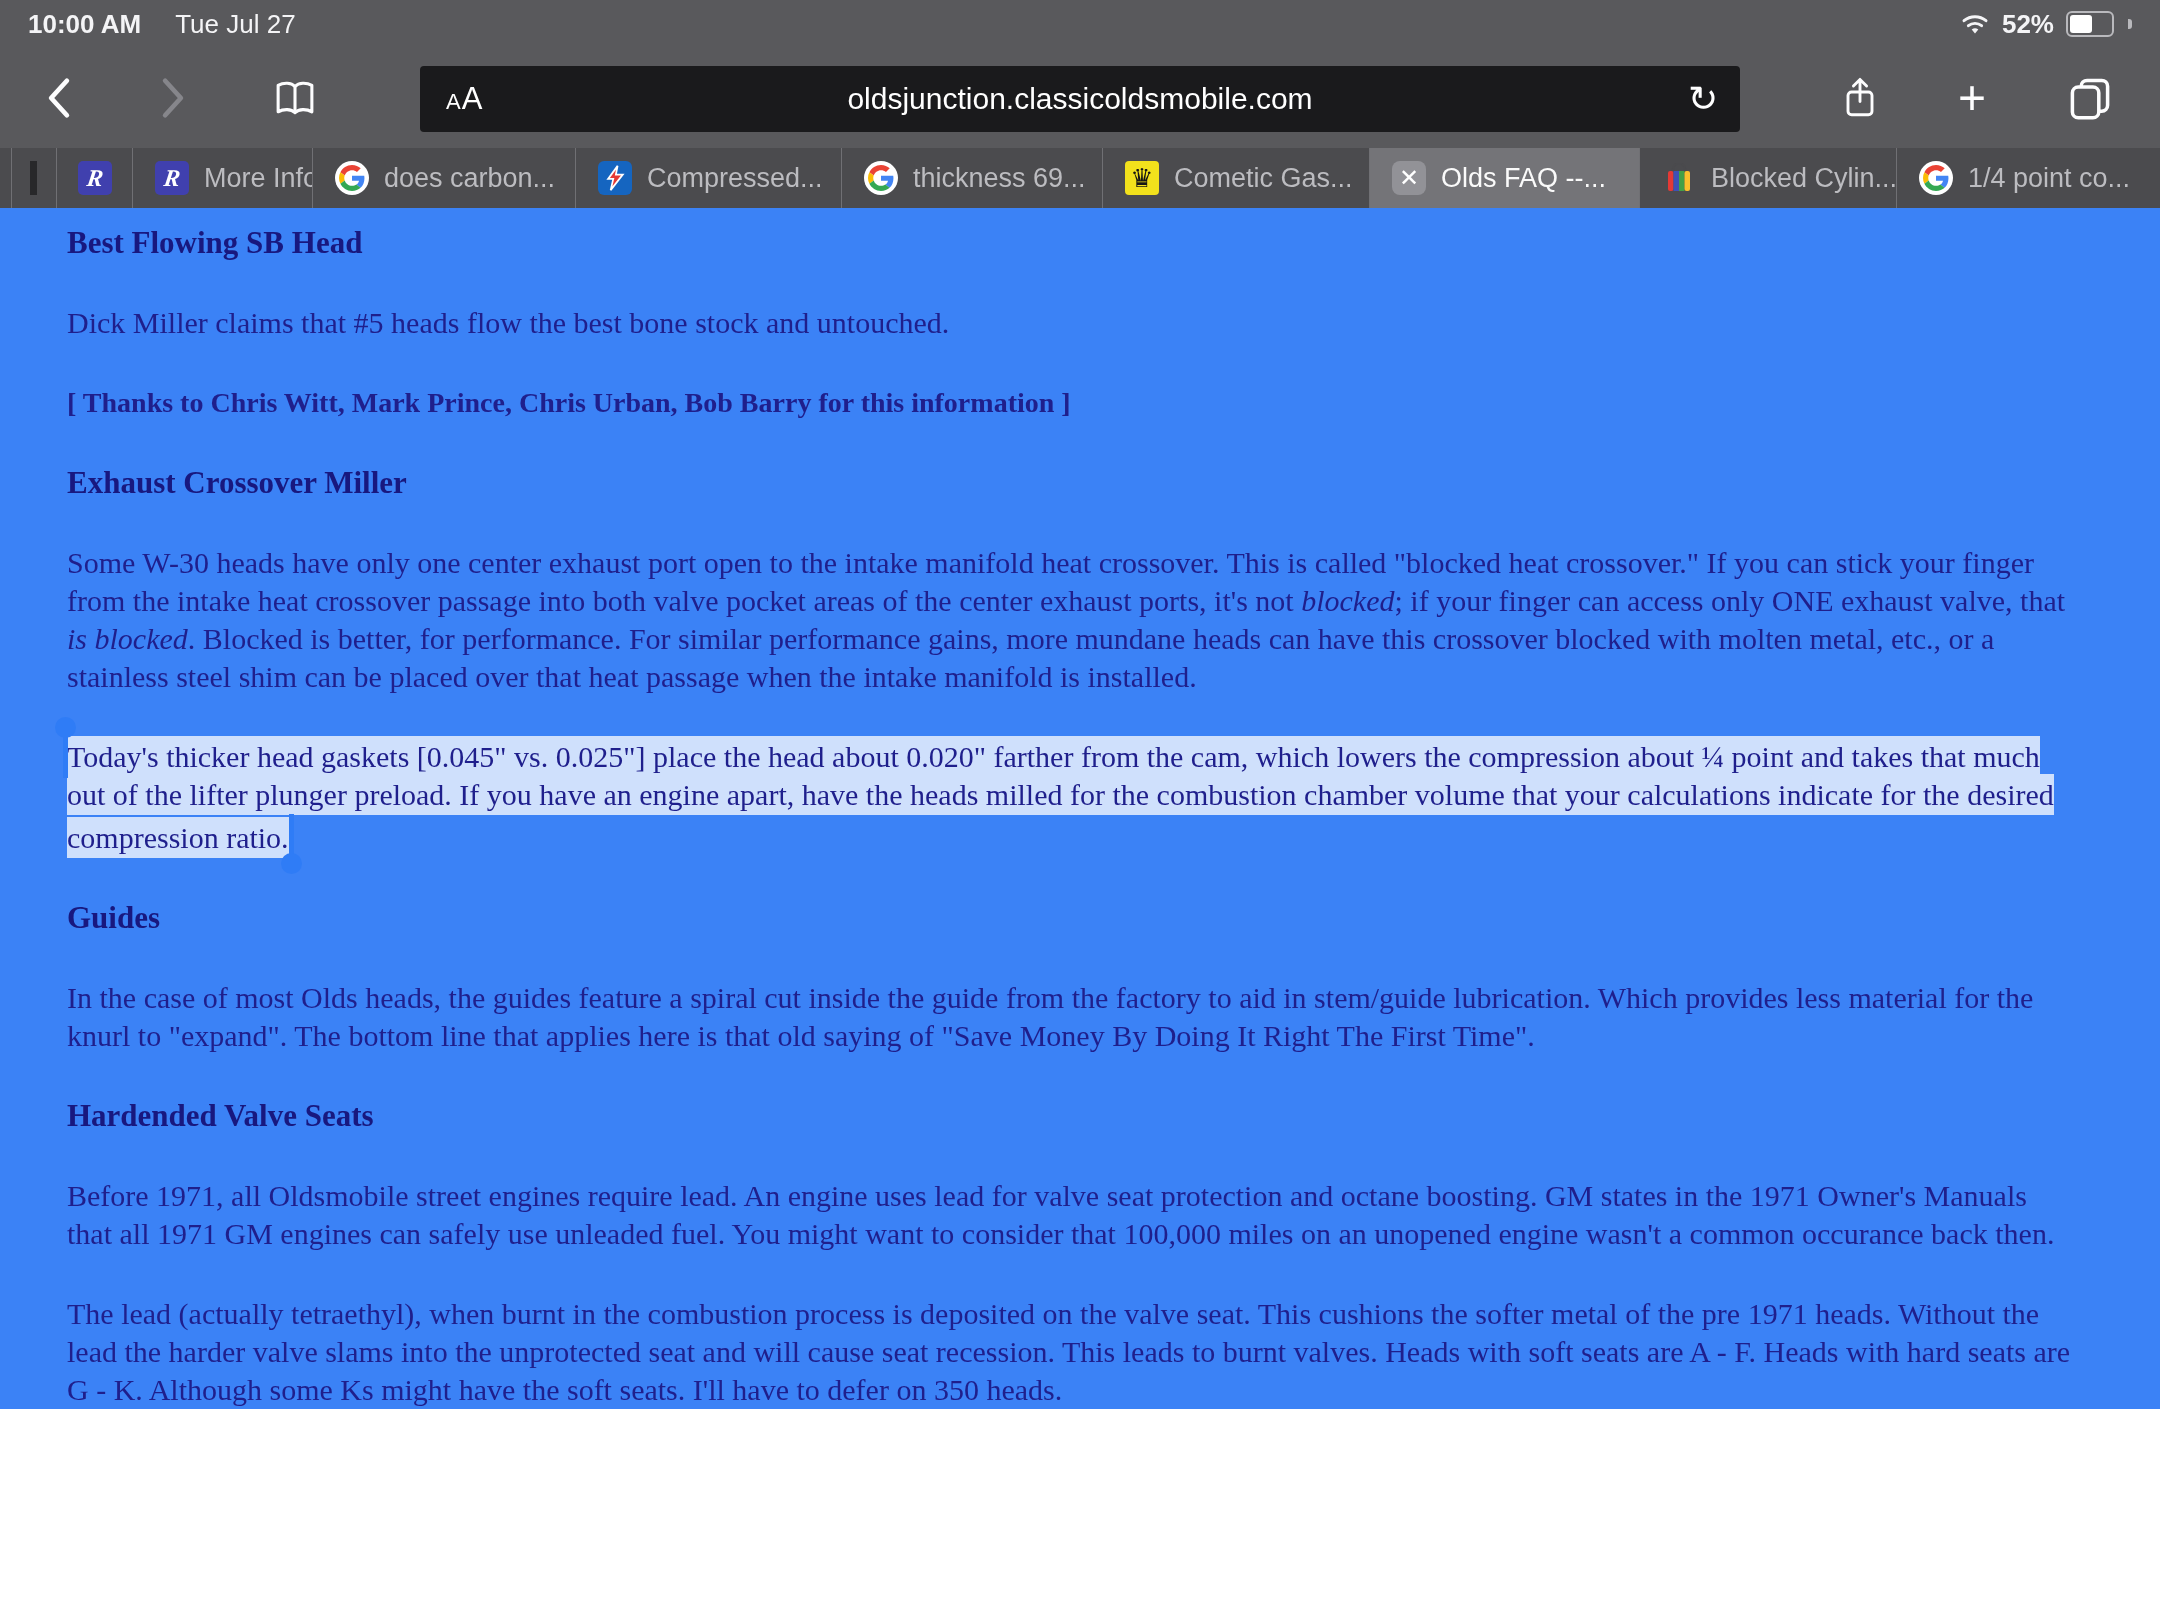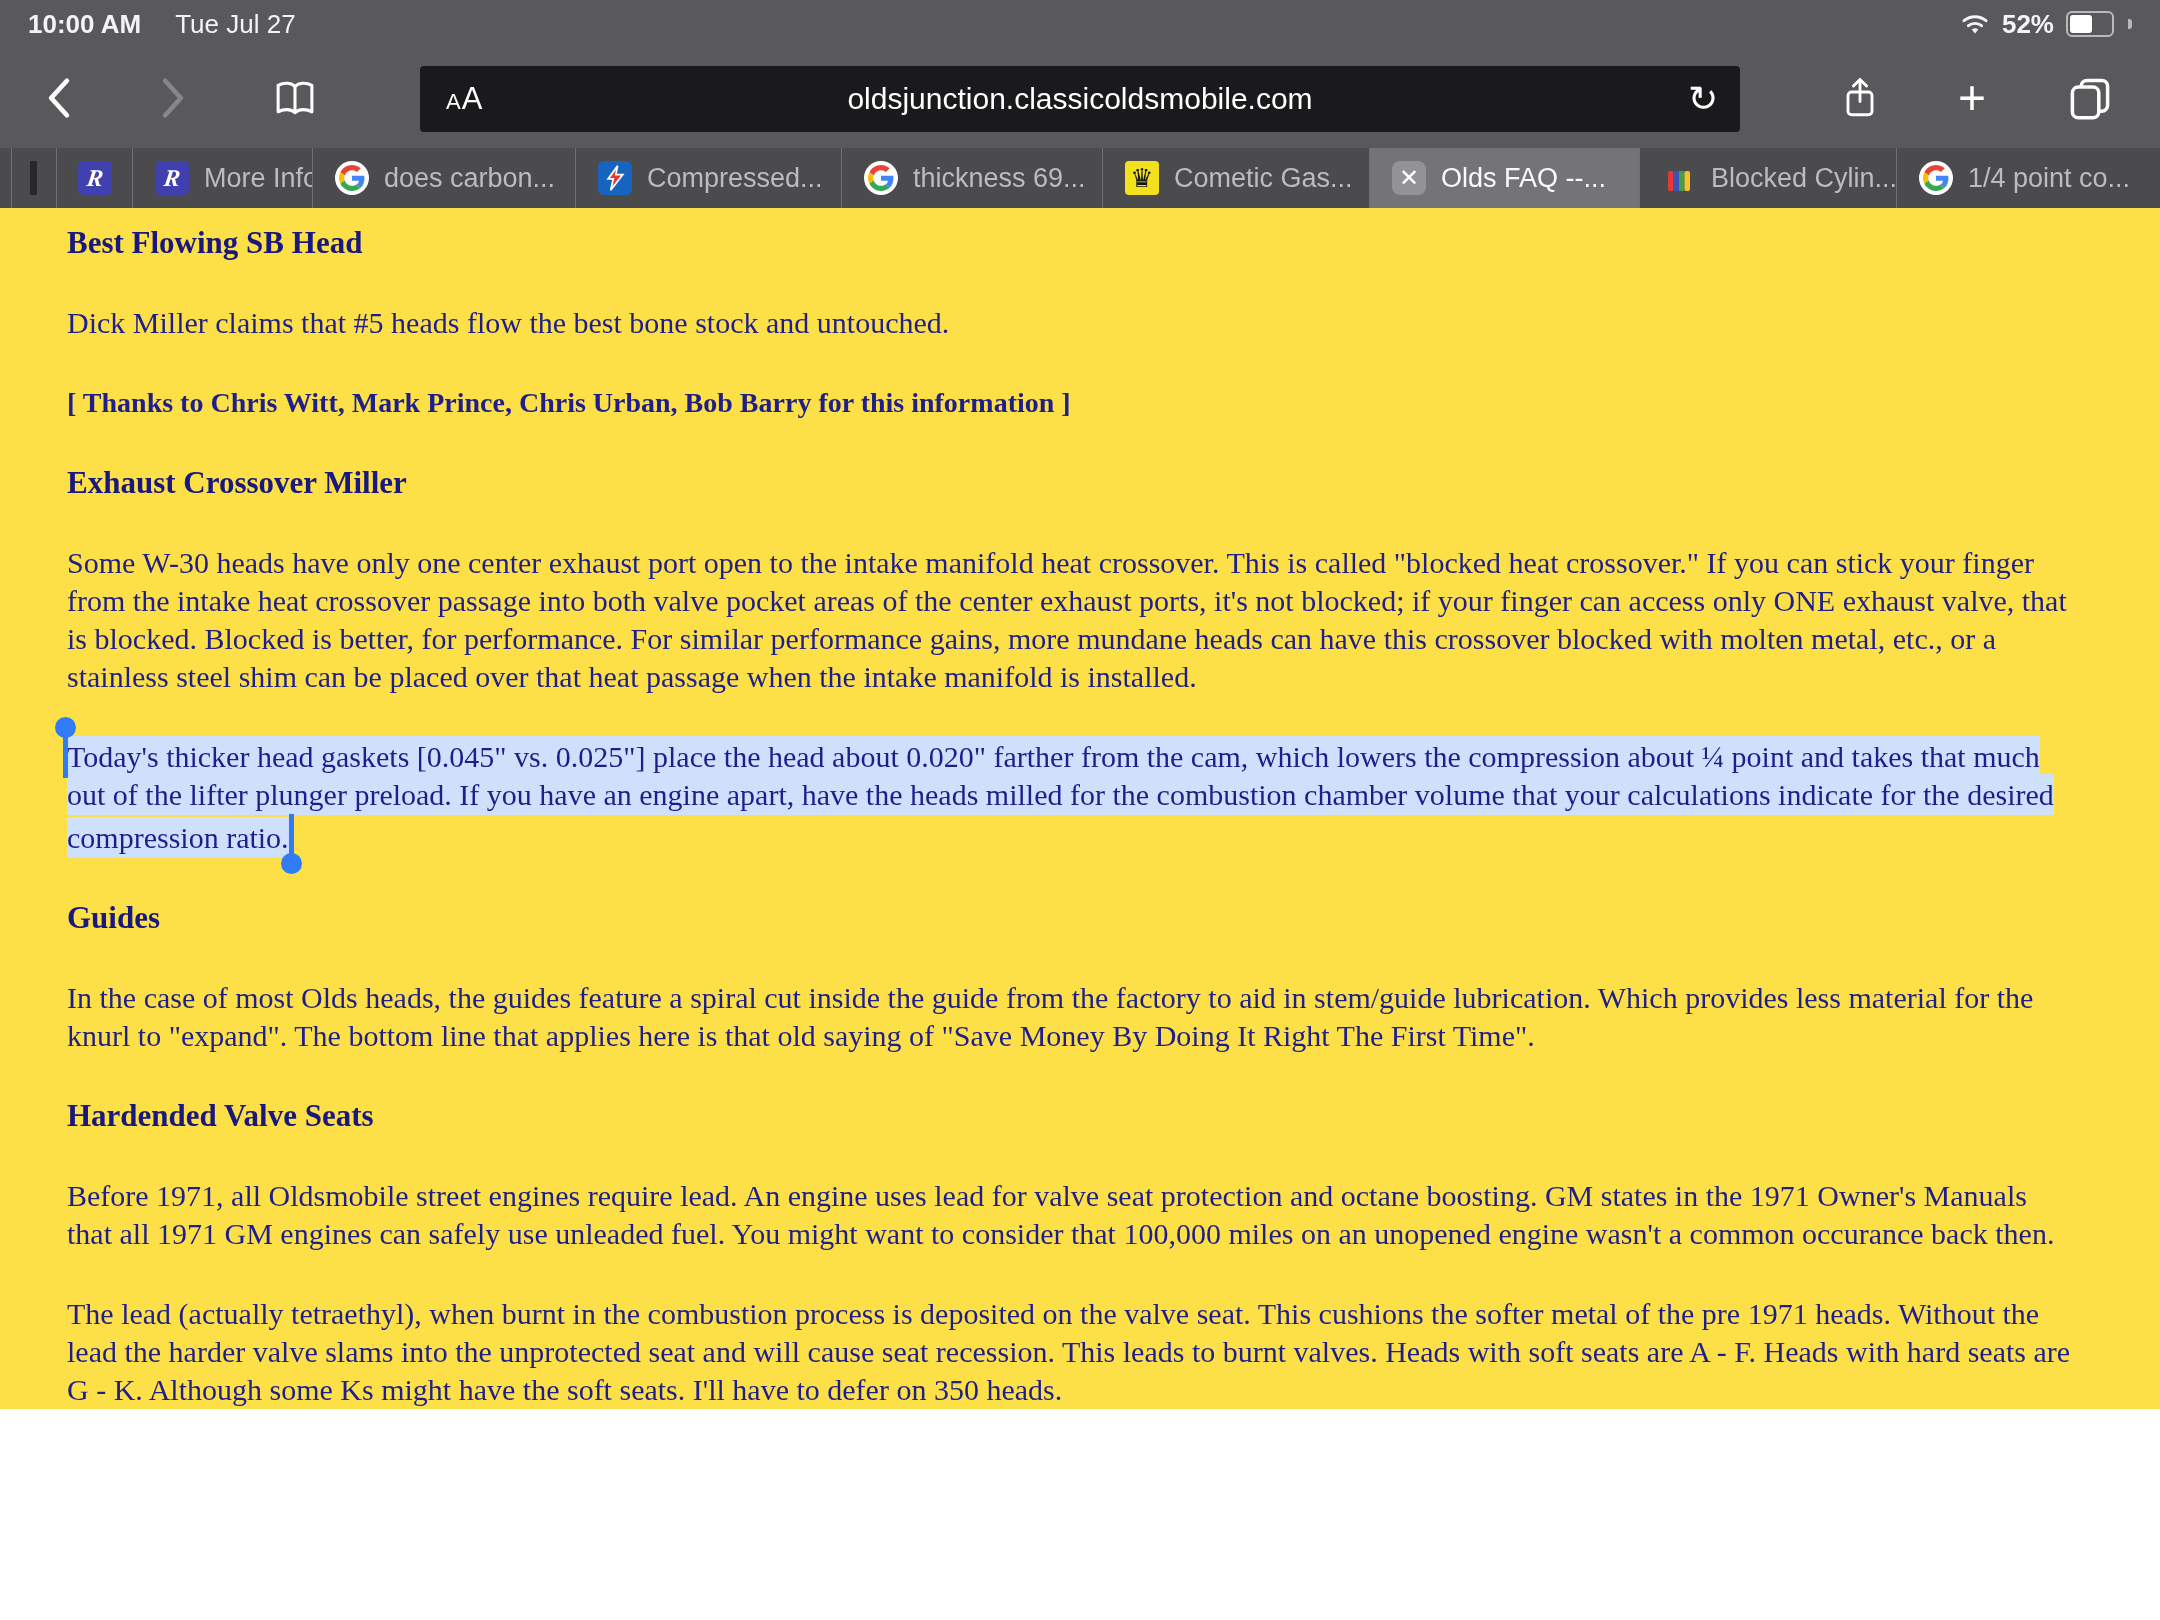--- a/index.html
+++ b/index.html
@@ -42,28 +42,28 @@
   .favicon{width:34px;height:34px;flex:none;display:flex;align-items:center;justify-content:center;box-sizing:border-box;}
   .fav-olds{background:#4040ae;border-radius:5px;color:#fff;font-weight:bold;font-style:italic;font-size:24px;font-family:"Liberation Serif",serif;}
   .fav-google{background:#fff;border-radius:50%;}
   .fav-lightning{background:#1565c0;border-radius:6px;}
   .fav-crown{background:#f2e11c;border-radius:4px;color:#141414;font-size:26px;line-height:1;}
   .fav-sliver{width:7px;height:34px;background:#28282a;margin-left:18px;}
   .close-btn{width:34px;height:34px;border-radius:8px;background:#929297;color:#fff;
     display:flex;align-items:center;justify-content:center;font-size:24px;line-height:1;}
   
   .content{
-    background:#fde047;padding:16px 87px 0 67px;
+    background:#3b82f6;padding:16px 87px 0 67px;
     font-family:"Liberation Serif","DejaVu Serif",serif;
     color:#1f1f8c;font-size:30px;line-height:38px;
   }
   .content h2{font-size:31px;line-height:38px;margin:0 0 42px 0;color:#18187f;font-weight:bold;font-family:inherit;}
   .content p{margin:0 0 42px 0;}
   .content .thanks{font-weight:bold;font-size:28px;}
-  .ital{}
+  .ital{font-style:italic;}
   
   .sel-para{position:relative;}
   .hl{
     background:#cfe0fc;
     box-decoration-break:clone;-webkit-box-decoration-break:clone;
     padding:4px 0;
   }
   .handle-start{position:absolute;left:-4px;top:-2px;width:5px;height:42px;background:#2f7cf6;}
   .handle-start::before{
     content:'';position:absolute;top:-19px;left:-8px;width:21px;height:21px;border-radius:50%;background:#2f7cf6;

